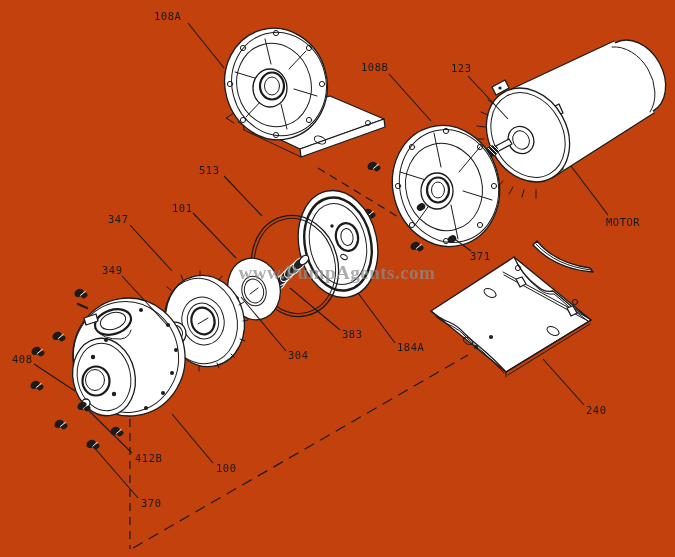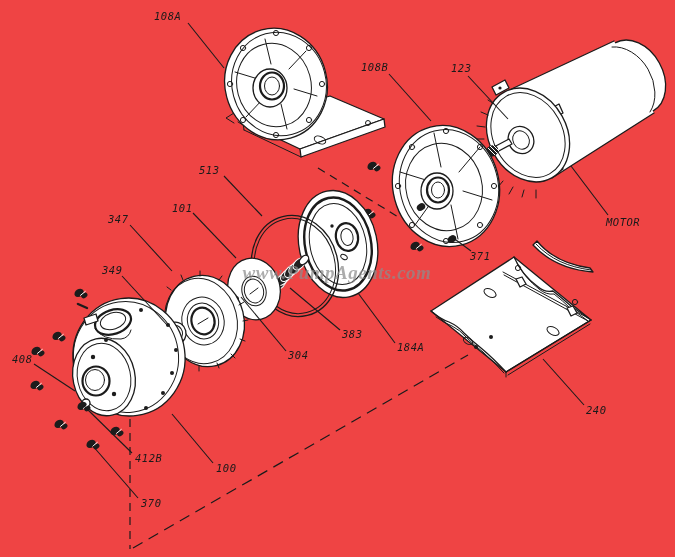--- a/index.html
+++ b/index.html
@@ -1,16 +1,16 @@
 <!DOCTYPE html>
 <html><head>
 <meta charset="utf-8">
 <style>
   html,body{margin:0;padding:0;background:#fff;}
-  .stage{position:relative;width:675px;height:557px;background:#ef4444;overflow:hidden;font-style:italic;}
+  .stage{position:relative;width:675px;height:557px;background:#c2410c;overflow:hidden;}
   svg{display:block;}
   .ln{stroke:#1b1b1b;fill:none;stroke-width:1.3;stroke-linecap:round;stroke-linejoin:round;}
   .lnt{stroke:#1b1b1b;fill:none;stroke-width:1;stroke-linecap:round;}
   .lnh{stroke:#1b1b1b;fill:none;stroke-width:2.4;stroke-linecap:round;}
   .fw{fill:#fff;stroke:#1b1b1b;stroke-width:1.3;stroke-linejoin:round;}
   .fwh{fill:#fff;stroke:#1b1b1b;stroke-width:2.2;}
   .dk{fill:#1c1c1c;stroke:none;}
   .dash{stroke:#1b1b1b;stroke-width:1.2;fill:none;stroke-dasharray:11 7;}
   .dash2{stroke:#1b1b1b;stroke-width:1.2;fill:none;stroke-dasharray:8 6;}
   .leader{stroke:#1b1b1b;stroke-width:1.1;fill:none;}

